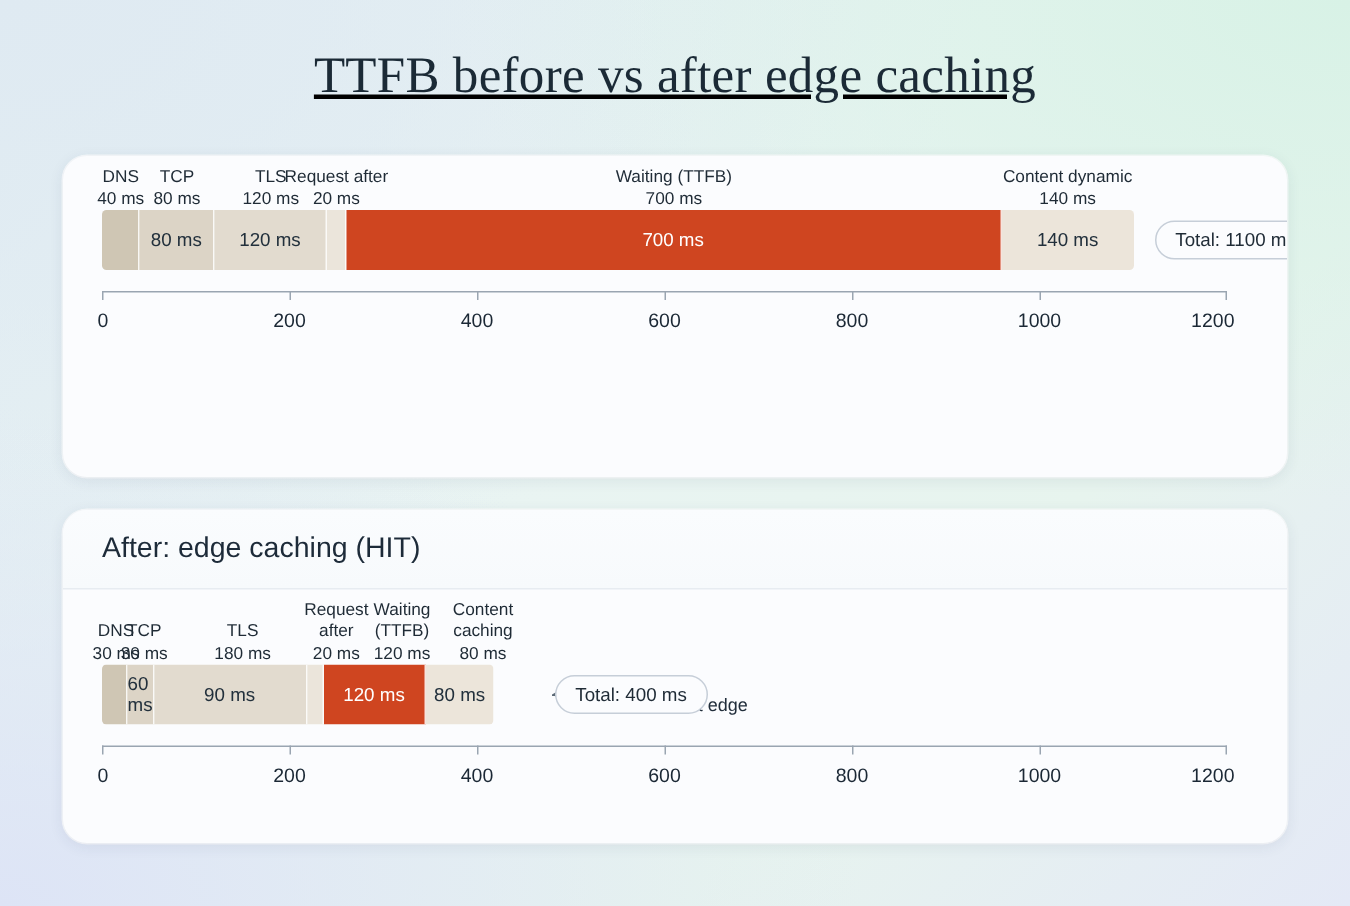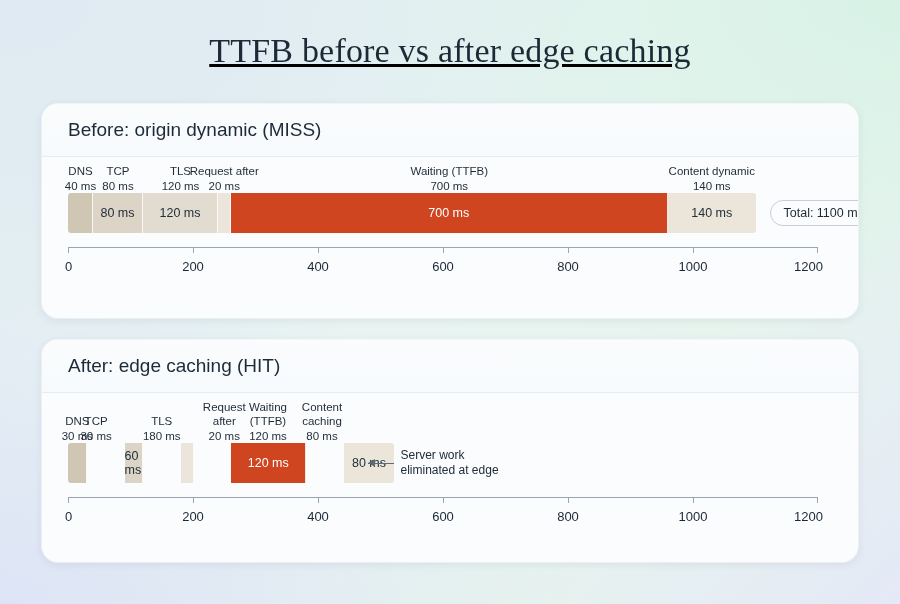--- a/index.html
+++ b/index.html
@@ -151,23 +151,20 @@
   }
 </style>
 </head>
 <body>
 
 <div id="page">
 
   <h1 class="title">TTFB before vs after edge caching</h1>
 
   <div class="card" id="card-before">
-    <div class="card-head">
-      <span class="card-title">Before: origin dynamic (MISS)</span>
-    </div>
     <div class="card-body">
       <div class="chart" id="chart-before">
         <div class="plot">
           <div class="labels">
               <div class="seg-label" style="left: 12.5px;">
                 <span class="nm">DNS</span>
                 <span class="vl">40 ms</span>
               </div>
               <div class="seg-label" style="left: 50px;">
                 <span class="nm">TCP</span>
@@ -253,34 +250,36 @@
                 <span class="nm">(TTFB)</span>
                 <span class="vl">120 ms</span>
               </div>
               <div class="seg-label" style="left: 254px;">
                 <span class="nm">Content</span>
                 <span class="nm">caching</span>
                 <span class="vl">80 ms</span>
               </div>
             </div>
           <div class="barrow">
-            <div class="bar" style="width: 326px; justify-content: space-between;">
+            <div class="bar" style="width: 261px;">
                 <div class="seg" style="width: 18.75px; background: rgb(207, 198, 180);"></div>
                 <div class="seg" style="width: 18.75px; background: rgb(220, 212, 198);">60 ms</div>
+                <div class="seg" style="width: 112.5px; background: rgb(226, 219, 207);">90 ms</div>
                 <div class="seg" style="width: 12.5px; background: rgb(235, 229, 219);"></div>
                 <div class="seg red" style="width: 75px; background: rgb(207, 69, 32);">120 ms</div>
                 <div class="seg" style="width: 50px; background: rgb(236, 229, 218);">80 ms</div>
               </div>
             <div class="annot" style="left: 299.5px;">
               <span class="arrow"></span>
               <span>
                 <span>Server work</span><br>
                 <span>eliminated at edge</span>
               </span>
             </div>
+            <div class="total-badge" style="left: 301.5px;">Total: 400 ms</div>
           </div>
           <div class="axis">
             <div class="axis-line"></div>
           <div class="tick" style="left: 0px;"></div>
               <div class="tick-label" style="left: -3px; transform: translateX(0px);">0</div>
               <div class="tick" style="left: 125px;"></div>
               <div class="tick-label" style="left: 125px;">200</div>
               <div class="tick" style="left: 250px;"></div>
               <div class="tick-label" style="left: 250px;">400</div>
               <div class="tick" style="left: 375px;"></div>

